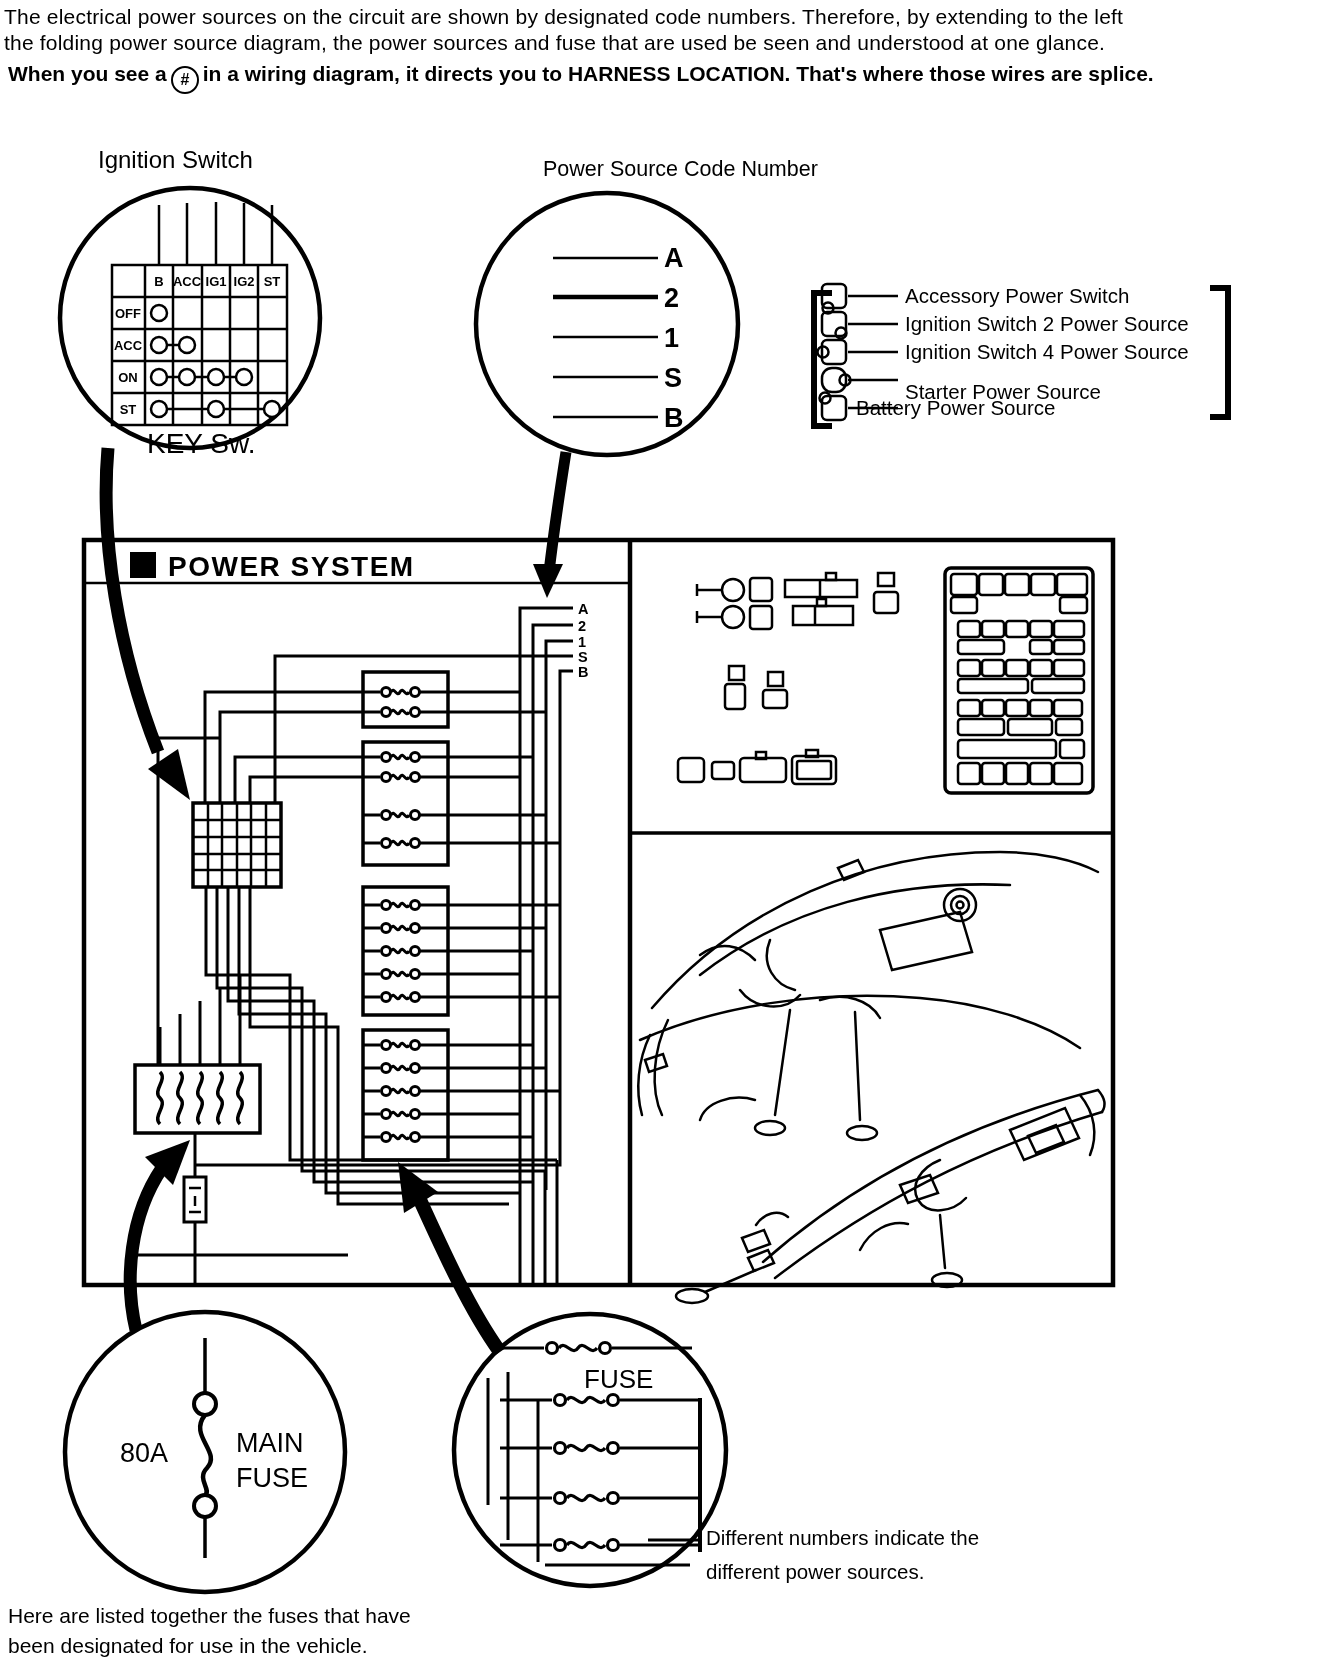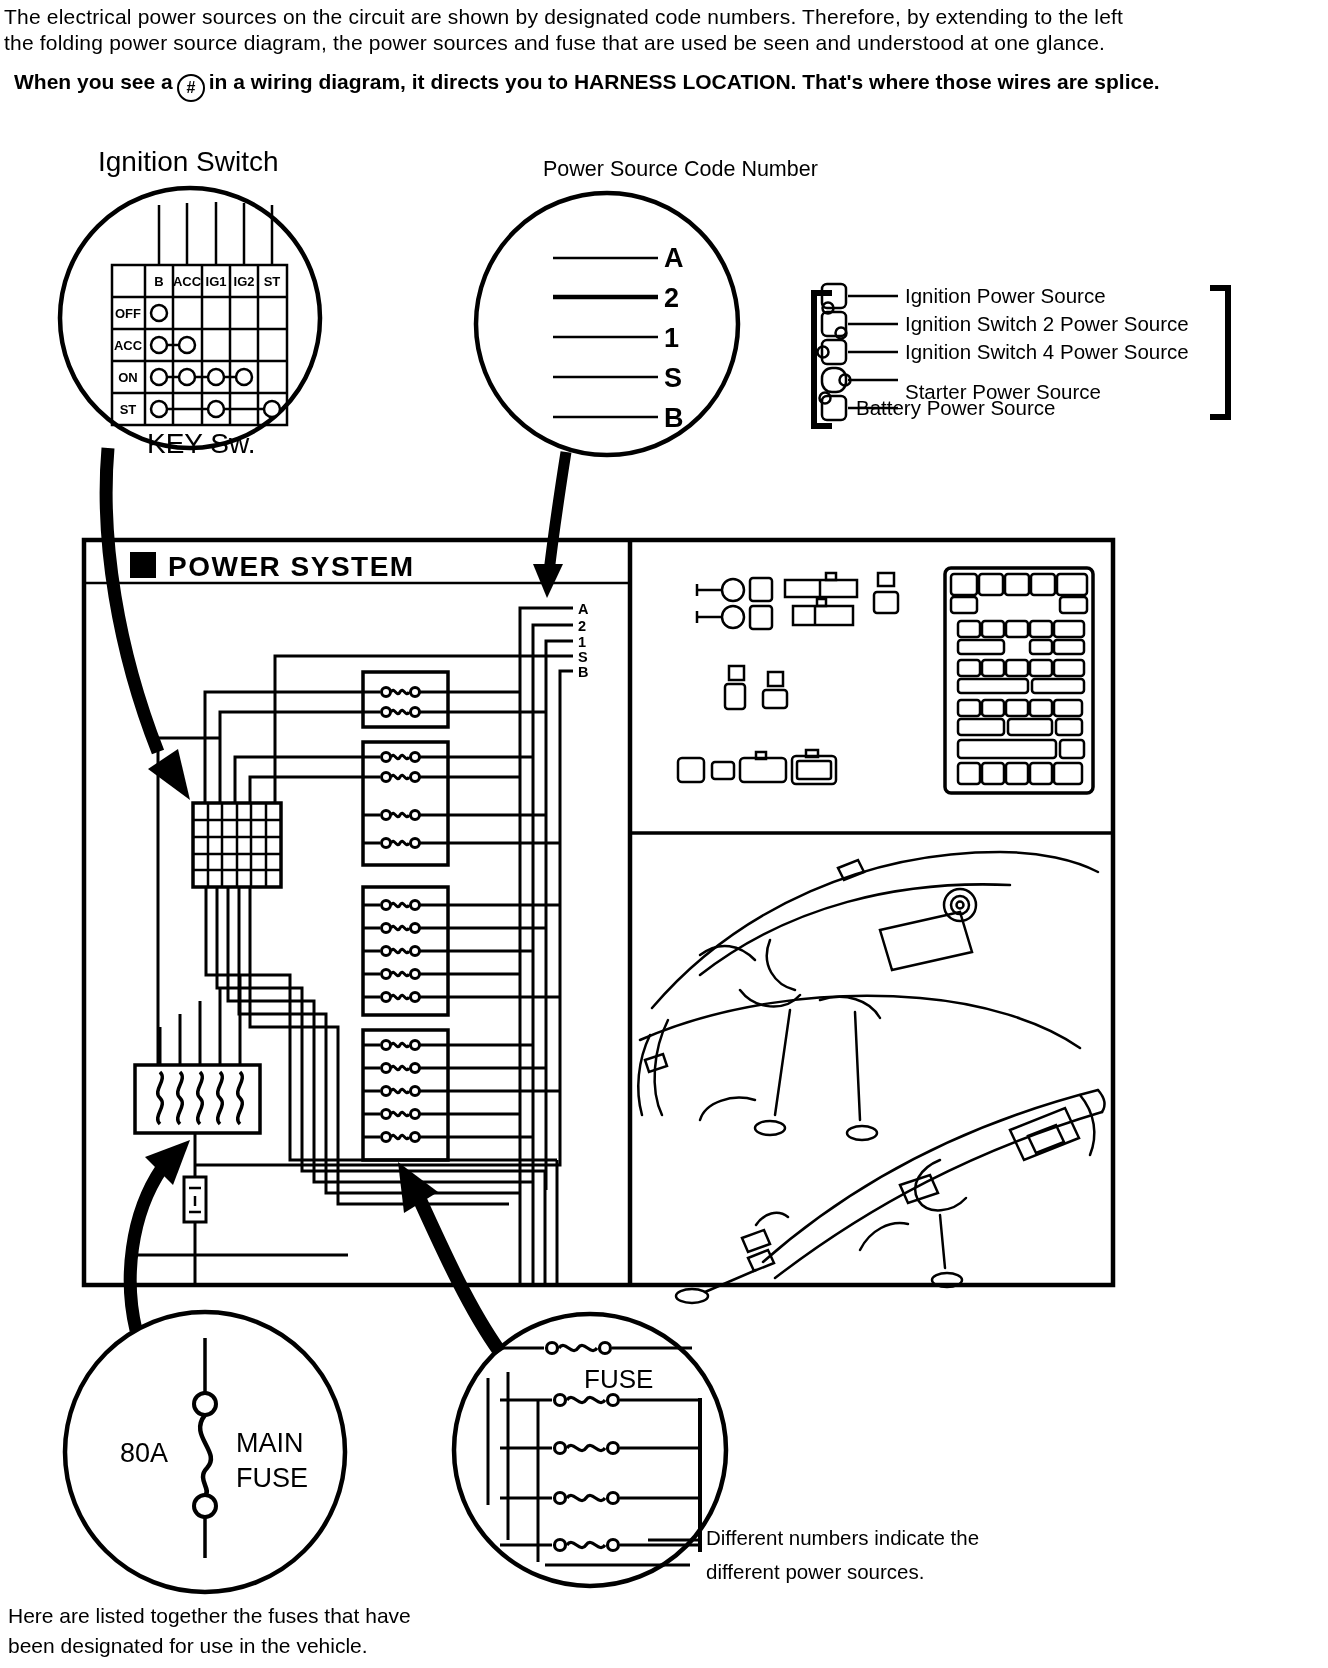--- a/index.html
+++ b/index.html
@@ -23,28 +23,28 @@
   .art{stroke:#000;stroke-width:2.5;fill:none;stroke-linecap:round;}
   .blk{fill:#000;stroke:none;}
 </style>
 </head>
 <body>
 
 <div id="page">
 
   <div class="t intro" style="left:4px;top:5px;">The electrical power sources on the circuit are shown by designated code numbers. Therefore, by extending to the left</div>
   <div class="t intro" style="left:4px;top:31px;">the folding power source diagram, the power sources and fuse that are used be seen and understood at one glance.</div>
-  <div class="t note" style="left:14px;top:62px;margin-top:8px;">
+  <div class="t note" style="left:8px;top:62px;">
     <span>When you see a</span><span class="circnum">#</span><span>in a wiring diagram, it directs you to HARNESS LOCATION. That's where those wires are splice.</span>
   </div>
 
-  <div class="t" style="left:98px;top:146px;font-size:28px;">Ignition Switch</div>
+  <div class="t" style="left:98px;top:146px;font-size:24px;">Ignition Switch</div>
   <div class="t" style="left:543px;top:157px;font-size:21.5px;">Power Source Code Number</div>
 
-  <div class="t lgd" style="left:905px;top:284px;">Ignition Power Source</div>
+  <div class="t lgd" style="left:905px;top:284px;">Accessory Power Switch</div>
   <div class="t lgd" style="left:905px;top:312px;">Ignition Switch 2 Power Source</div>
   <div class="t lgd" style="left:905px;top:340px;">Ignition Switch 4 Power Source</div>
   <div class="t lgd" style="left:905px;top:380px;">Starter Power Source</div>
   <div class="t lgd" style="left:856px;top:396px;">Battery Power Source</div>
 
   <div class="t cap" style="left:706px;top:1526px;">Different numbers indicate the</div>
   <div class="t cap" style="left:706px;top:1560px;">different power sources.</div>
 
   <div class="t foot" style="left:8px;top:1604px;">Here are listed together the fuses that have</div>
   <div class="t foot" style="left:8px;top:1634px;">been designated for use in the vehicle.</div>

